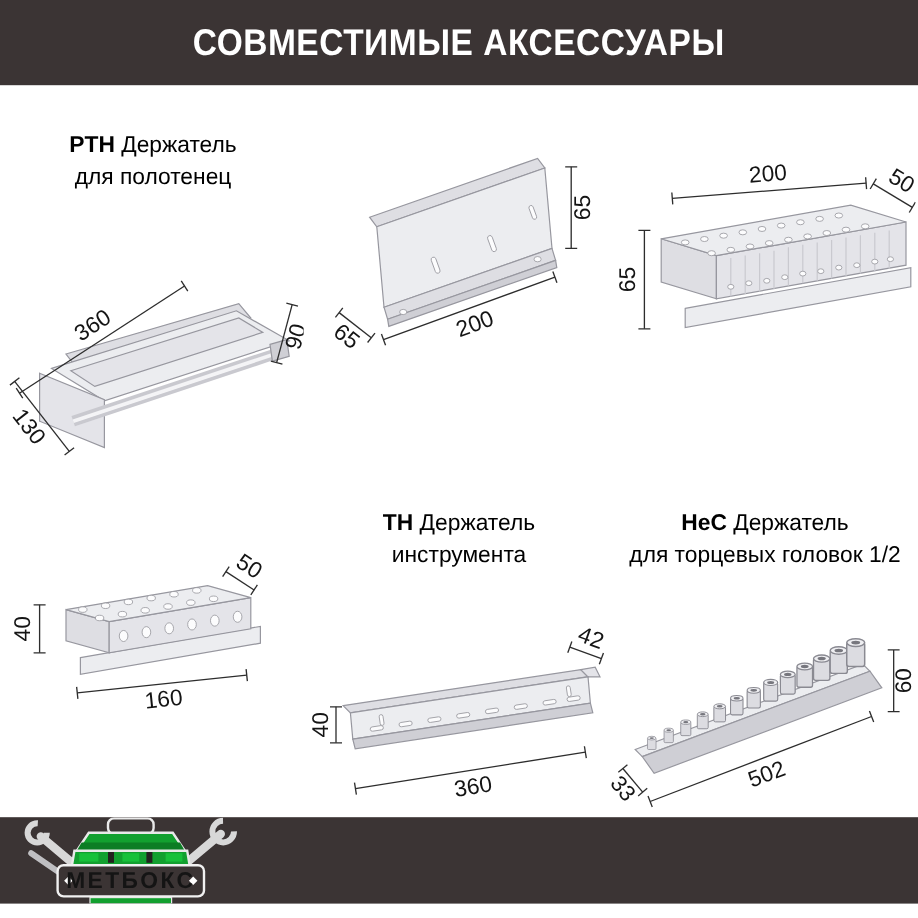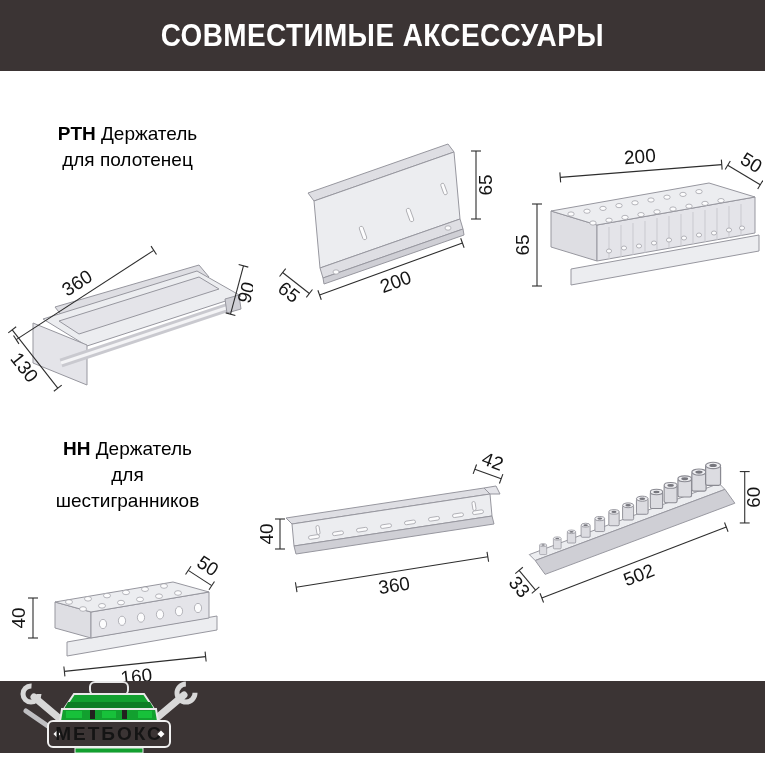--- a/index.html
+++ b/index.html
@@ -4,21 +4,21 @@
 <style>
   html,body{margin:0;padding:0;background:#e9e9e9;}
   .page{
     position:relative;width:765px;height:765px;margin:0 auto;background:#ffffff;
     font-family:"Liberation Sans",sans-serif;overflow:hidden;
   }
   .band{background:#3B3434;}
   .band-top{position:absolute;top:0;left:0;width:765px;height:71px;display:flex;align-items:center;justify-content:center;}
   .page-title{color:#ffffff;font-size:31px;font-weight:bold;letter-spacing:.5px;transform:scaleX(.9);white-space:nowrap;}
   .content{position:absolute;top:71px;left:0;width:765px;height:622px;}
-  .grid{display:grid;grid-template-columns:255px 255px 255px;grid-template-rows:315px auto;padding-top:50px;}
+  .grid{display:grid;grid-template-columns:255px 255px 255px;grid-template-rows:315px auto;padding-top:38px;}
   .card{display:flex;flex-direction:column;align-items:center;}
   .title{font-size:19px;line-height:26px;text-align:center;color:#000;}
   .row1 .title{min-height:96px;}
   .row2 .title{min-height:82px;}
   svg.illu{display:block;}
   .dim line{stroke:#2d2d2d;stroke-width:1.1;}
   svg text{font-family:"Liberation Sans",sans-serif;font-size:19px;fill:#141414;}
   .m1{fill:#ECEDF0;stroke:#97979F;stroke-width:1;}
   .m2{fill:#DEDEE3;stroke:#97979F;stroke-width:1;}
   .m3{fill:#CFCFD5;stroke:#97979F;stroke-width:1;}
@@ -172,24 +172,20 @@
           <g class="dim" transform="translate(24,124) rotate(-90)">
             <line x1="-41" x2="41"></line>
               <line x1="-41" y1="-5" x2="-41" y2="5"></line>
               <line x1="41" y1="-5" x2="41" y2="5"></line>
             <text y="-8" text-anchor="middle">65</text>
           </g>
         </svg>
       </div>
 
       <div class="card row2">
-        <div class="title">
-          <b>HH</b>
-          <span>Держатель<br>для<br>шестигранников</span>
-        </div>
         <svg class="illu" width="250" height="168" viewBox="0 0 250 168">
           <polygon class="m1" points="64,124 214,98 214,112 64,138"></polygon>
           <polygon class="m2" points="52,84 88,94 88,120 52,110"></polygon>
           <polygon class="m4" points="88,94 206,74 206,100 88,120"></polygon>
           <g>
             <ellipse class="hole" cx="100" cy="106" rx="3.6" ry="4.6"></ellipse>
               <ellipse class="hole" cx="119" cy="102.8" rx="3.6" ry="4.6"></ellipse>
             <ellipse class="hole" cx="138" cy="99.6" rx="3.6" ry="4.6"></ellipse>
               <ellipse class="hole" cx="157" cy="96.4" rx="3.6" ry="4.6"></ellipse>
             <ellipse class="hole" cx="176" cy="93.2" rx="3.6" ry="4.6"></ellipse>
@@ -225,20 +221,24 @@
           <g class="dim" transform="translate(132,146) rotate(-6)">
             <line x1="-71" x2="71"></line>
               <line x1="-71" y1="-5" x2="-71" y2="5"></line>
               <line x1="71" y1="-5" x2="71" y2="5"></line>
             <text y="19" text-anchor="middle">160</text>
           </g>
         </svg>
       </div>
 
       <div class="card row2">
+        <div class="title">
+          <b>TH</b>
+          <span>Держатель<br>инструмента</span>
+        </div>
         <svg class="illu" width="250" height="168" viewBox="0 0 250 168">
           <defs>
             <rect id="thslot" x="-5.5" y="-1.8" width="11" height="3.6" rx="1.8" fill="#FBFBFC" stroke="#9A9AA0" stroke-width=".7"></rect>
           </defs>
           <g transform="translate(0,8)">
             <polygon class="m2" points="28,74 226,44 232,50 34,80"></polygon>
             <polygon class="m4" points="226,44 238,42 242,50 232,50"></polygon>
             <polygon class="m1" points="34,80 232,50 234,72 36,102"></polygon>
             <polygon class="m3" points="36,102 234,72 236,80 38,110"></polygon>
             <use href="#thslot" transform="translate(56,93) rotate(-8.6)"></use>
@@ -267,20 +267,24 @@
               <line x1="-97" x2="97"></line>
                 <line x1="-97" y1="-5" x2="-97" y2="5"></line>
                 <line x1="97" y1="-5" x2="97" y2="5"></line>
               <text y="20" text-anchor="middle">360</text>
             </g>
           </g>
         </svg>
       </div>
 
       <div class="card row2">
+        <div class="title">
+          <b>HeC</b>
+          <span>Держатель<br>для торцевых головок 1/2</span>
+        </div>
         <svg class="illu" width="260" height="168" viewBox="0 0 260 170">
           <defs>
             <g id="sock">
               <rect x="-6" y="-16" width="12" height="16" rx="1.5" fill="#DCDCE1" stroke="#8A8A92" stroke-width="1"></rect>
               <ellipse cx="0" cy="-16" rx="6" ry="2.6" fill="#EFEFF2" stroke="#8A8A92" stroke-width="1"></ellipse>
               <ellipse cx="0" cy="-16" rx="3" ry="1.3" fill="#77777E"></ellipse>
             </g>
           </defs>
           <polygon class="m1" points="20,120 212,48 218,54 26,126"></polygon>
           <use href="#sock" transform="translate(34,120) scale(0.6)"></use>

